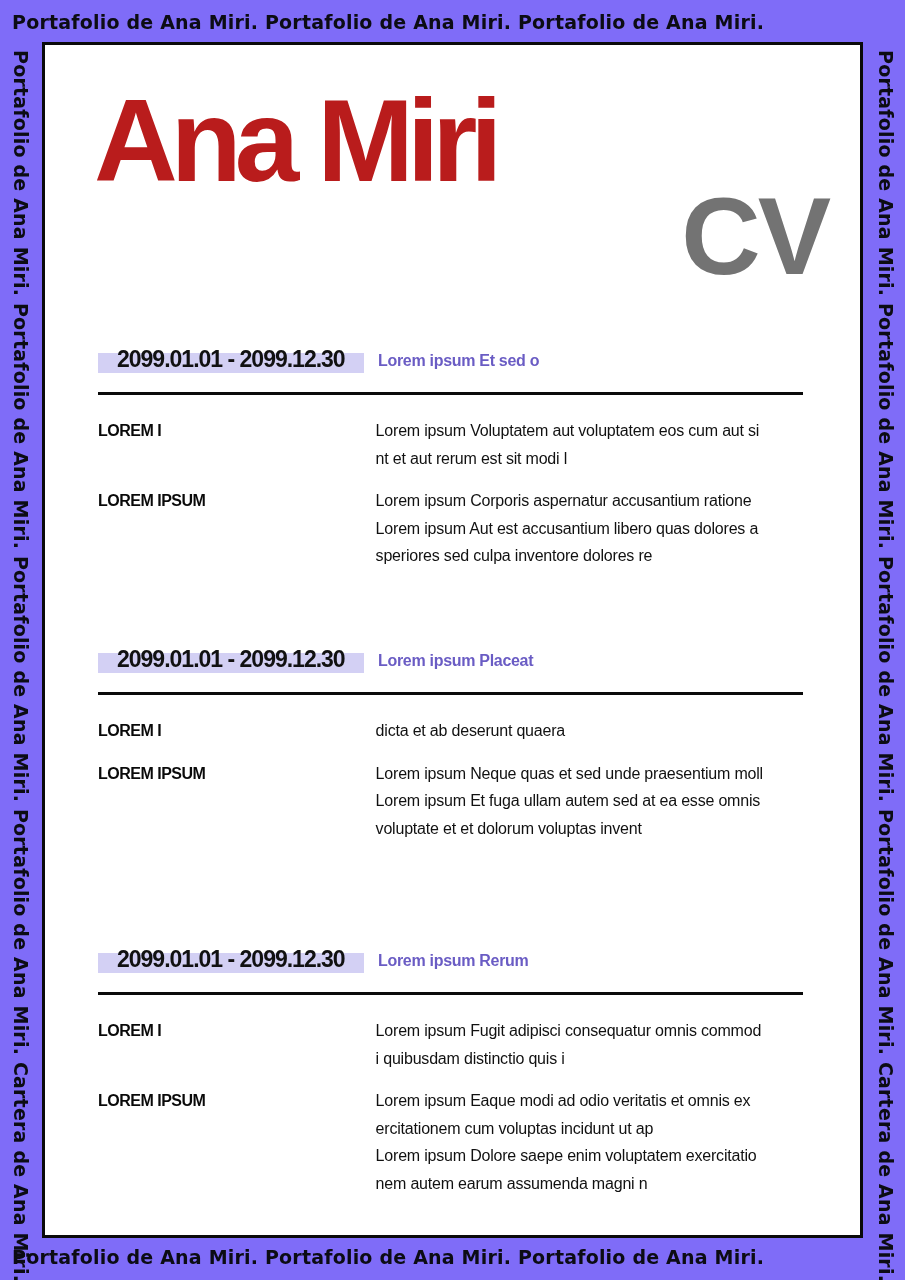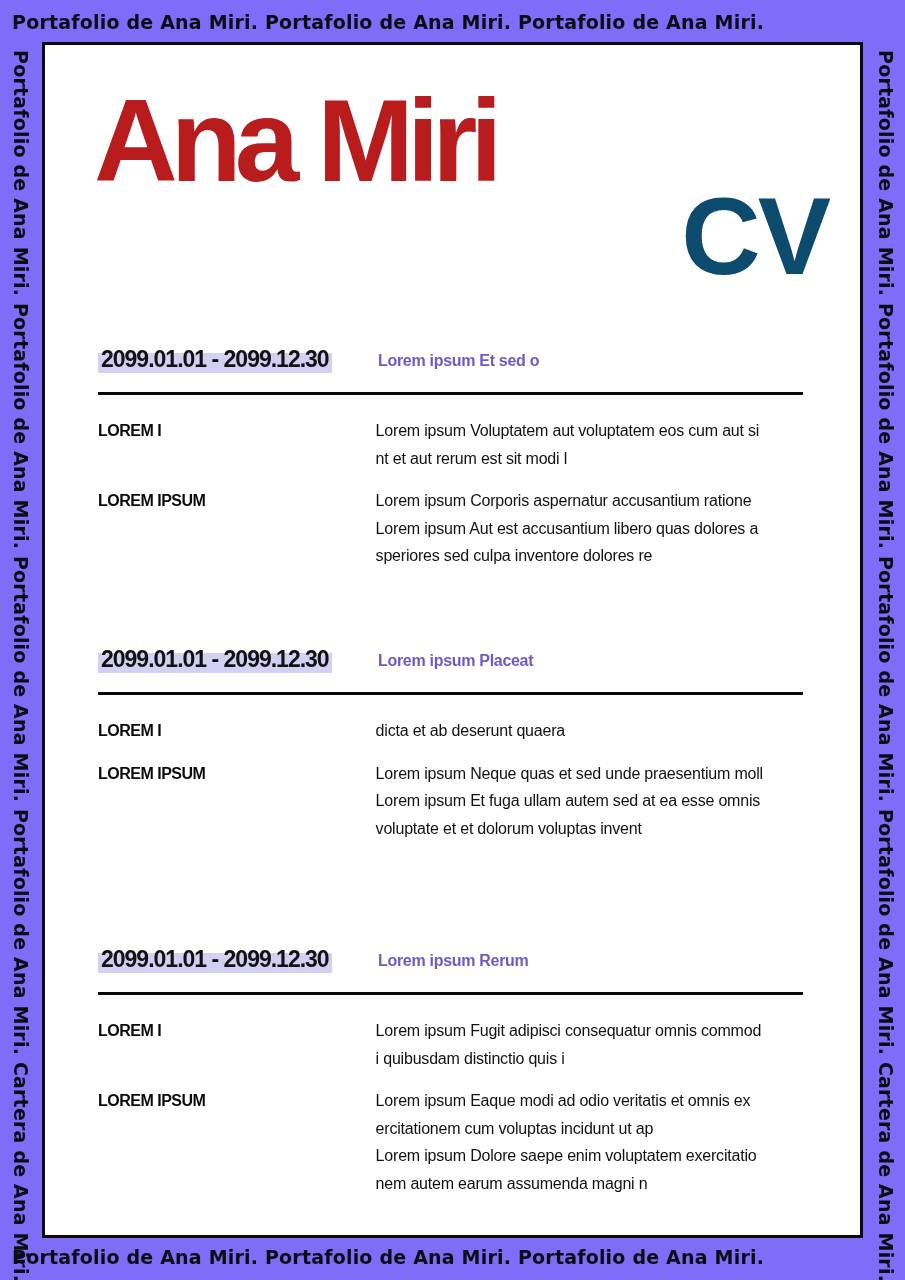--- a/index.html
+++ b/index.html
@@ -49,40 +49,40 @@
       color: #b91c1c;
     }
     .cv {
       position: absolute;
       right: 32px; top: 136px;
       font-family: "Liberation Sans", sans-serif;
       font-weight: bold;
       font-size: 110px;
       letter-spacing: -3px;
       line-height: 1;
-      color: #0c4a6e;
+      color: #737373;
     }
     .section {
       position: absolute;
       left: 53px;
       width: 705px;
     }
     .sec-head {
       position: relative;
       height: 50px;
     }
     .date {
       position: absolute;
       left: 0; top: 0;
       font-family: "Liberation Sans", sans-serif;
       font-weight: bold;
       font-size: 23px;
       letter-spacing: -1px;
       color: #111;
-      padding: 0 3px;
+      padding: 0 19px;
       background: linear-gradient(to bottom, transparent 0, transparent 8px, #d3d0f4 8px, #d3d0f4 100%);
       line-height: 28px;
     }
     .subtitle {
       position: absolute;
       left: 280px; top: 7px;
       font-family: "Liberation Sans", sans-serif;
       font-weight: bold;
       font-size: 16px;
       color: #6a5cc4;

